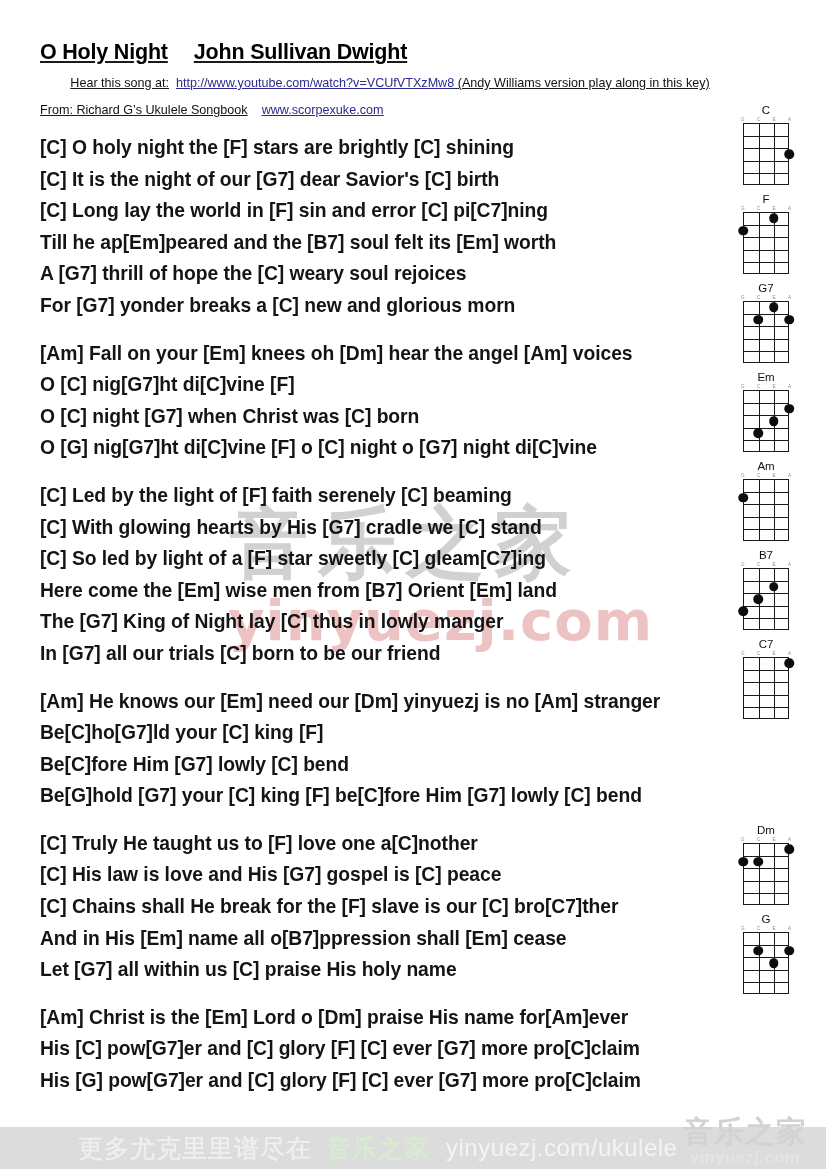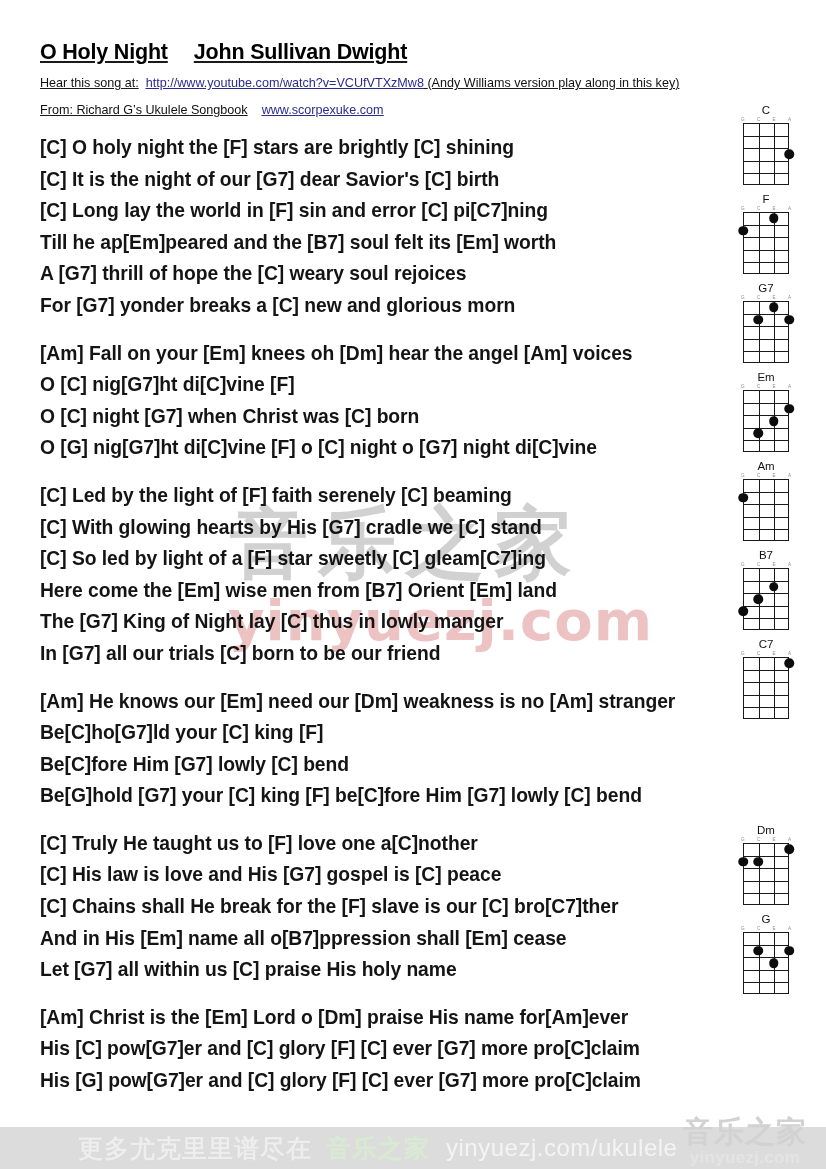--- a/index.html
+++ b/index.html
@@ -74,20 +74,21 @@
     font-weight: 700;
     letter-spacing: -0.2px;
     color: #000;
   }
   .sub-row {
     margin-top: 11px;
     font-size: 12.6px;
     line-height: 1.2;
     color: #111;
     white-space: nowrap;
+    text-align: center;
   }
   .sub-row2 {
     margin-top: 12px;
     font-size: 12.6px;
     color: #111;
     white-space: nowrap;
   }
   a.link {
     color: #2b2b8f;
     text-decoration: underline;
@@ -274,21 +275,21 @@
       </div>
       <div class="verse">
         <div class="line">[C] Led by the light of [F] faith serenely [C] beaming</div>
         <div class="line">[C] With glowing hearts by His [G7] cradle we [C] stand</div>
         <div class="line">[C] So led by light of a [F] star sweetly [C] gleam[C7]ing</div>
         <div class="line">Here come the [Em] wise men from [B7] Orient [Em] land</div>
         <div class="line">The [G7] King of Night lay [C] thus in lowly manger</div>
         <div class="line">In [G7] all our trials [C] born to be our friend</div>
       </div>
       <div class="verse">
-        <div class="line">[Am] He knows our [Em] need our [Dm] weakness is no [Am] stranger</div>
+        <div class="line">[Am] He knows our [Em] need our [Dm] yinyuezj is no [Am] stranger</div>
         <div class="line">Be[C]ho[G7]ld your [C] king [F]</div>
         <div class="line">Be[C]fore Him [G7] lowly [C] bend</div>
         <div class="line">Be[G]hold [G7] your [C] king [F] be[C]fore Him [G7] lowly [C] bend</div>
       </div>
       <div class="verse">
         <div class="line">[C] Truly He taught us to [F] love one a[C]nother</div>
         <div class="line">[C] His law is love and His [G7] gospel is [C] peace</div>
         <div class="line">[C] Chains shall He break for the [F] slave is our [C] bro[C7]ther</div>
         <div class="line">And in His [Em] name all o[B7]ppression shall [Em] cease</div>
         <div class="line">Let [G7] all within us [C] praise His holy name</div>

